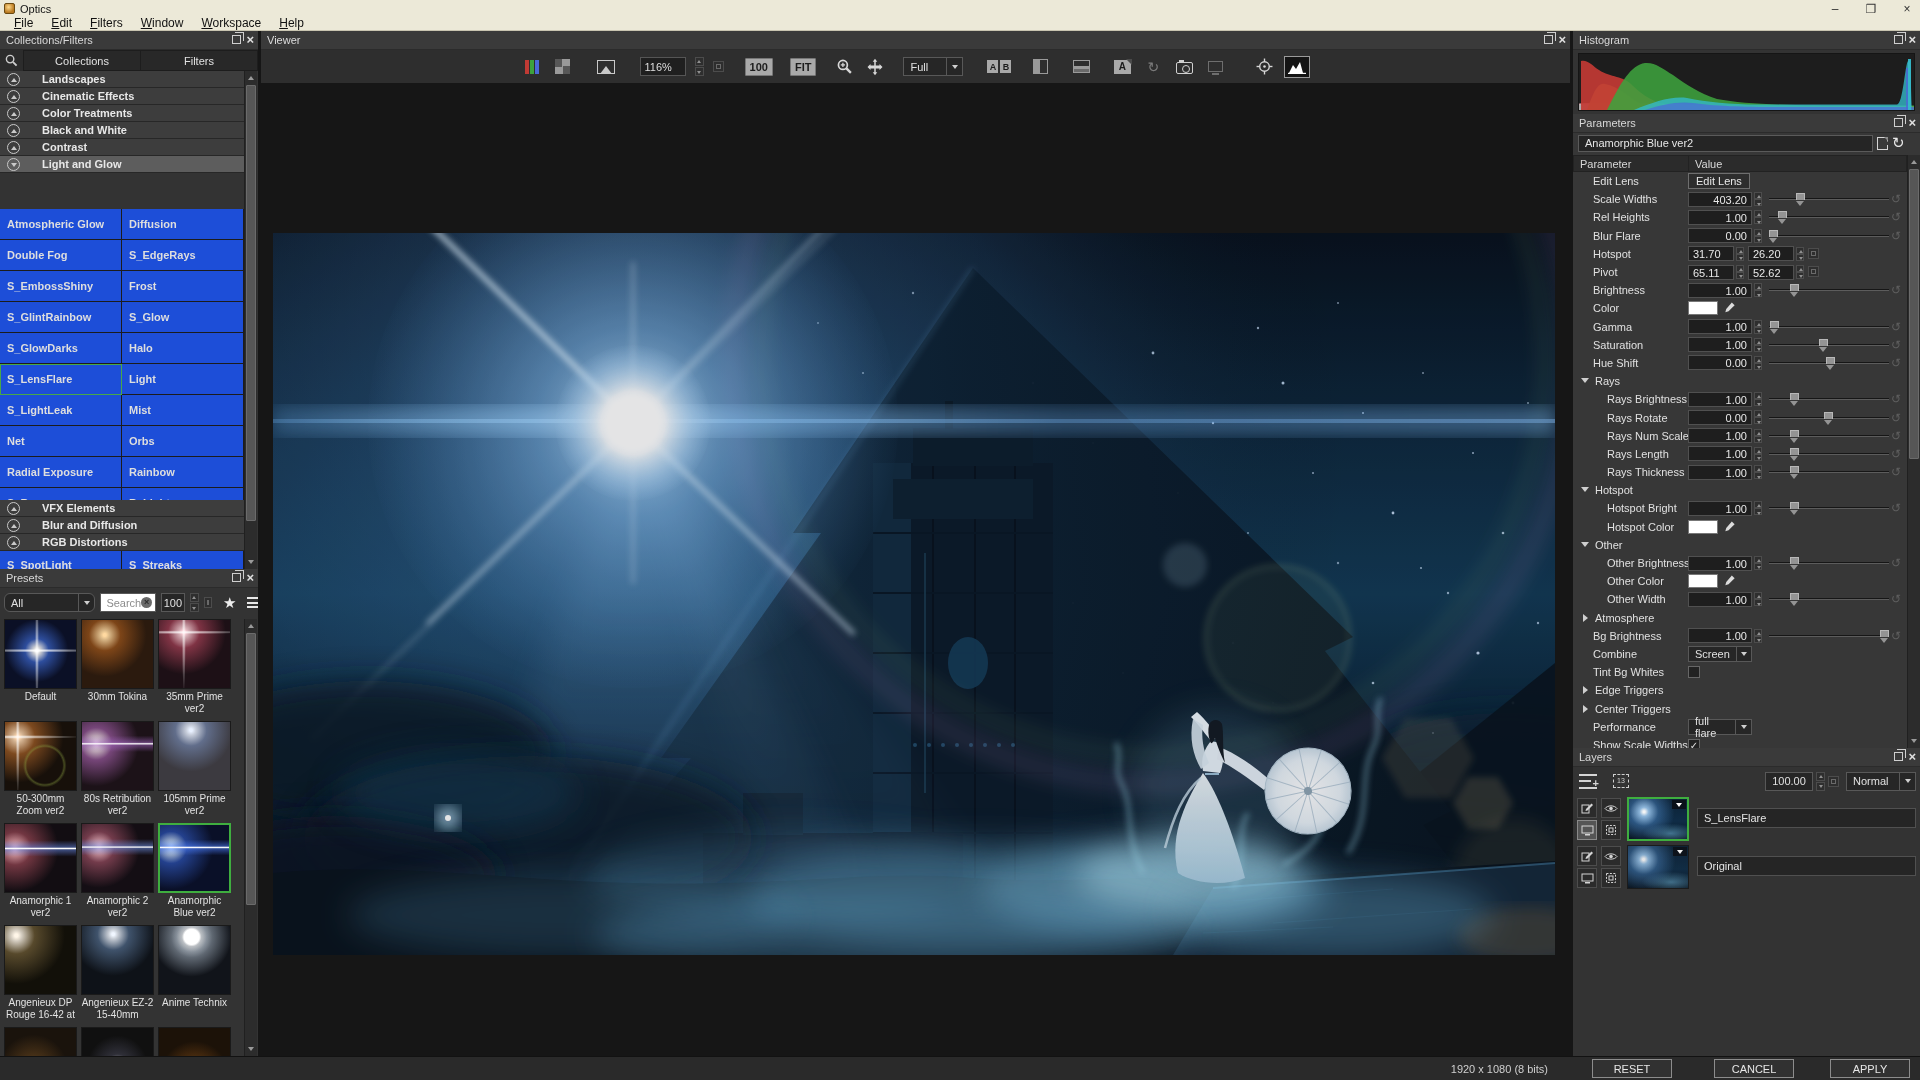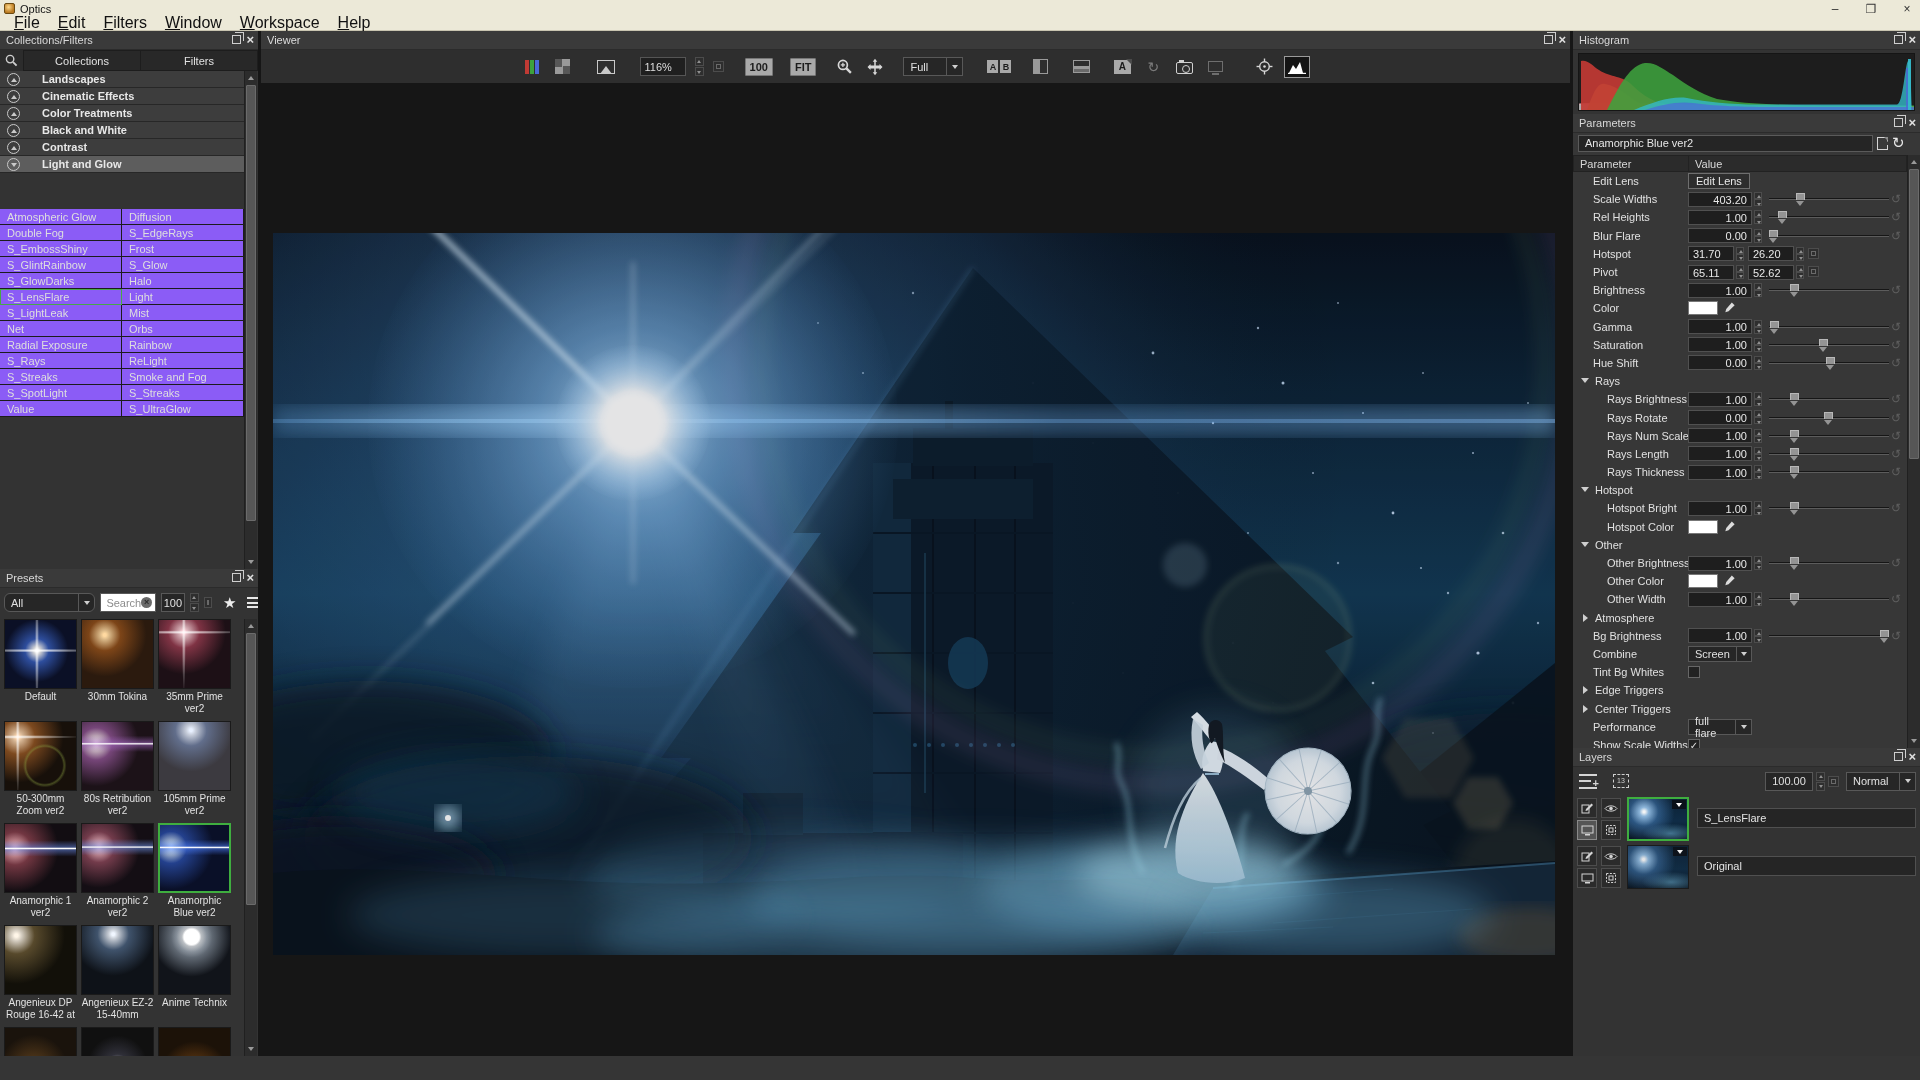--- a/index.html
+++ b/index.html
@@ -9,21 +9,21 @@
 
   
   .titlebar { position:absolute; left:0; top:0; width:1920px; height:17px; background:#ece9d8; color:#111;
               display:flex; align-items:center; font-size:11px; }
   .app-icon { width:11px; height:11px; margin:0 5px 0 4px; border-radius:2px;
               background:radial-gradient(circle at 40% 35%, #ffd98a, #b87820 70%); border:1px solid #6b4a12; }
   .win-controls { position:absolute; right:6px; top:0; height:17px; display:flex; gap:22px; align-items:center; color:#333; }
   .win-btn { width:14px; text-align:center; font-size:12px; line-height:14px; cursor:default; }
   .menubar { position:absolute; left:0; top:17px; width:1920px; height:14px; background:#ece9d8; color:#111;
              display:flex; align-items:center; padding-left:5px; border-bottom:1px solid #c8c4b0; }
-  .menu-item { padding:0 9px 1px 9px; font-size:16px; }
+  .menu-item { padding:0 9px 1px 9px; font-size:12px; }
   .menu-item u { text-decoration:underline; }
 
   
   .panel-header { position:absolute; height:19px; background:#3a3a3a; color:#d8d8d8; font-size:11px;
                   display:flex; align-items:center; padding-left:6px; border-bottom:1px solid #2b2b2b; }
   .ph-icons { position:absolute; right:4px; top:3px; display:flex; gap:5px; align-items:center; }
   .float-icon { position:relative; width:9px; height:9px; border:1px solid #cfcfcf; background:#3a3a3a; }
   .float-icon::before { content:""; position:absolute; left:2px; top:-4px; width:8px; height:8px;
                         border:1px solid #cfcfcf; border-left:none; border-bottom:none; }
   .close-icon { color:#e0e0e0; font-size:13px; line-height:11px; font-weight:bold; }
@@ -38,22 +38,22 @@
   .cat-list { position:absolute; left:0; top:40px; width:244px; }
   .cat-row { height:17px; background:#3d3d3d; border-bottom:1px solid #272727; display:flex; align-items:center;
              padding-left:7px; gap:22px; color:#e8e8e8;font-weight:bold; }
   .cat-row.selected { background:#5d5d5d; }
   .cat-icon { width:13px; height:13px; border:1px solid #c9c9c9; border-radius:50%; position:relative; flex:0 0 13px; }
   .cat-icon::after { content:""; position:absolute; left:3px; top:4px; border-left:3px solid transparent;
                      border-right:3px solid transparent; border-bottom:4px solid #c9c9c9; }
   .cat-icon.down::after { top:4px; border-bottom:none; border-top:4px solid #c9c9c9; }
   .filter-grid { position:absolute; left:0; top:178px; width:244px; display:grid;
                  grid-template-columns:122px 122px; }
-  .filter-cell { height:16px; background:#8b5cf6; border-right:1px solid #1c1c1c; border-bottom:1px solid #1c1c1c;
-                 display:flex; align-items:center; padding-left:7px; color:#dedede; }
+  .filter-cell { height:31px; background:#1d4ed8; border-right:1px solid #1c1c1c; border-bottom:1px solid #1c1c1c;
+                 display:flex; align-items:center; padding-left:7px; color:#dedede;font-weight:bold; }
   .filter-cell.selected { outline:1px solid #48a848; outline-offset:-1px; }
   .cat-list-bottom { position:absolute; left:0; top:469.2px; width:244px; }
 
   
   .vscroll { position:absolute; width:13px; background:#2c2c2c; border-left:1px solid #202020; }
   .vs-arrow { position:absolute; left:0; width:12px; height:12px; display:flex; align-items:center; justify-content:center; }
   .vs-arrow::after { content:""; border-left:3.5px solid transparent; border-right:3.5px solid transparent; }
   .vs-arrow.up::after { border-bottom:4.5px solid #9a9a9a; }
   .vs-arrow.down::after { border-top:4.5px solid #9a9a9a; }
   .vs-thumb { position:absolute; left:1px; width:10px; background:#565656; border:1px solid #6b6b6b; border-radius:1px; }
@@ -285,20 +285,34 @@
         <div class="filter-cell">Radial Exposure</div>
         <div class="filter-cell">Rainbow</div>
         <div class="filter-cell">S_Rays</div>
         <div class="filter-cell">ReLight</div>
         <div class="filter-cell">S_Streaks</div>
         <div class="filter-cell">Smoke and Fog</div>
         <div class="filter-cell">S_SpotLight</div>
         <div class="filter-cell">S_Streaks</div>
         <div class="filter-cell">Value</div>
         <div class="filter-cell">S_UltraGlow</div>
+      </div>
+    <div class="cat-list-bottom" id="cat-list-bottom">
+        <div class="cat-row">
+          <span class="cat-icon"></span>
+          <span>VFX Elements</span>
+        </div>
+        <div class="cat-row">
+          <span class="cat-icon"></span>
+          <span>Blur and Diffusion</span>
+        </div>
+        <div class="cat-row">
+          <span class="cat-icon"></span>
+          <span>RGB Distortions</span>
+        </div>
       </div>
     <div class="vscroll" style="left:244px;top:40px;height:498px;">
       <div class="vs-arrow up" style="top:1px;"></div>
       <div class="vs-thumb" style="top:14px;height:436px;"></div>
       <div class="vs-arrow down" style="bottom:1px;"></div>
     </div>
   </div>
 
   <div id="presets-panel">
     <div class="panel-header" style="left:0;top:0;width:258px;">
@@ -1186,13 +1200,19 @@
           <div class="layer-thumb" style="opacity: 0.92;">
             <span class="thumb-chev">
               <span class="chev-down" style="border-top-color:#fff;"></span>
             </span>
           </div>
           <div class="layer-name">Original</div>
         </div>
       </div>
   </div>
 
+  <div id="status-bar">
+    <span class="sb-text">1920 x 1080 (8 bits)</span>
+    <div class="sb-btn" style="margin-right:12px;">RESET</div>
+    <div class="sb-btn" style="margin-right:6px;">CANCEL</div>
+    <div class="sb-btn">APPLY</div>
+  </div>
 </div>
 
 </body></html>

